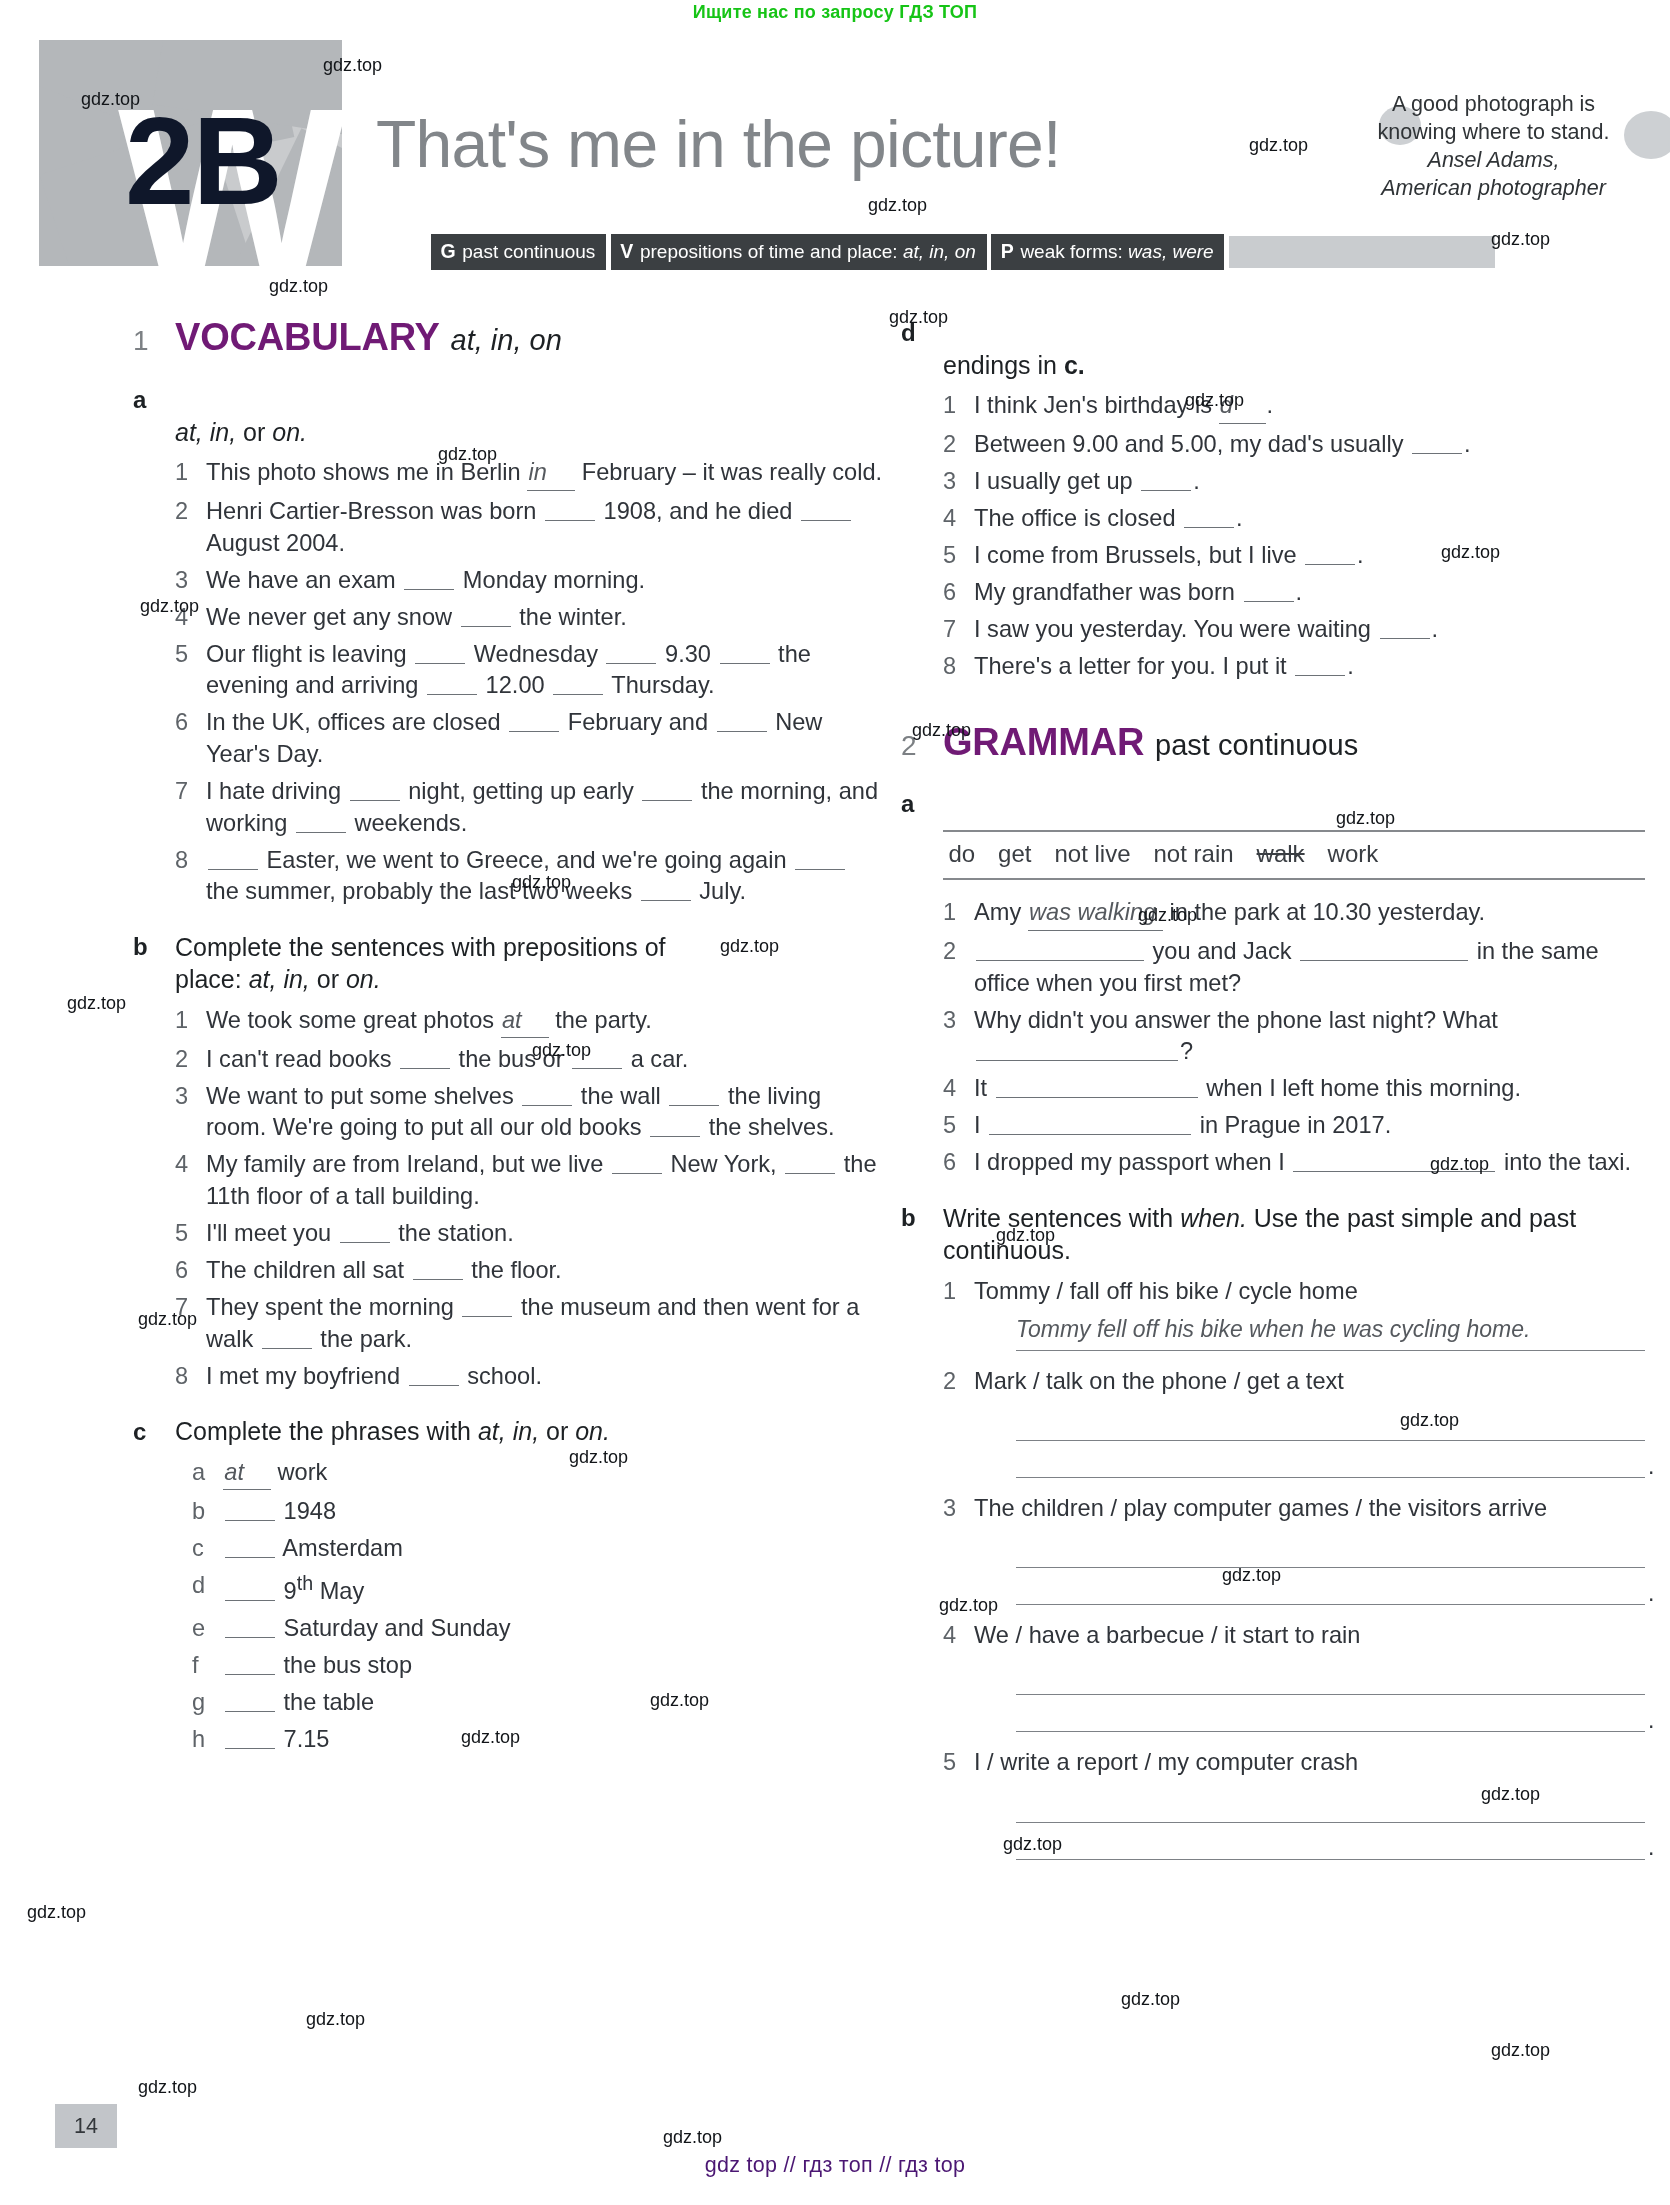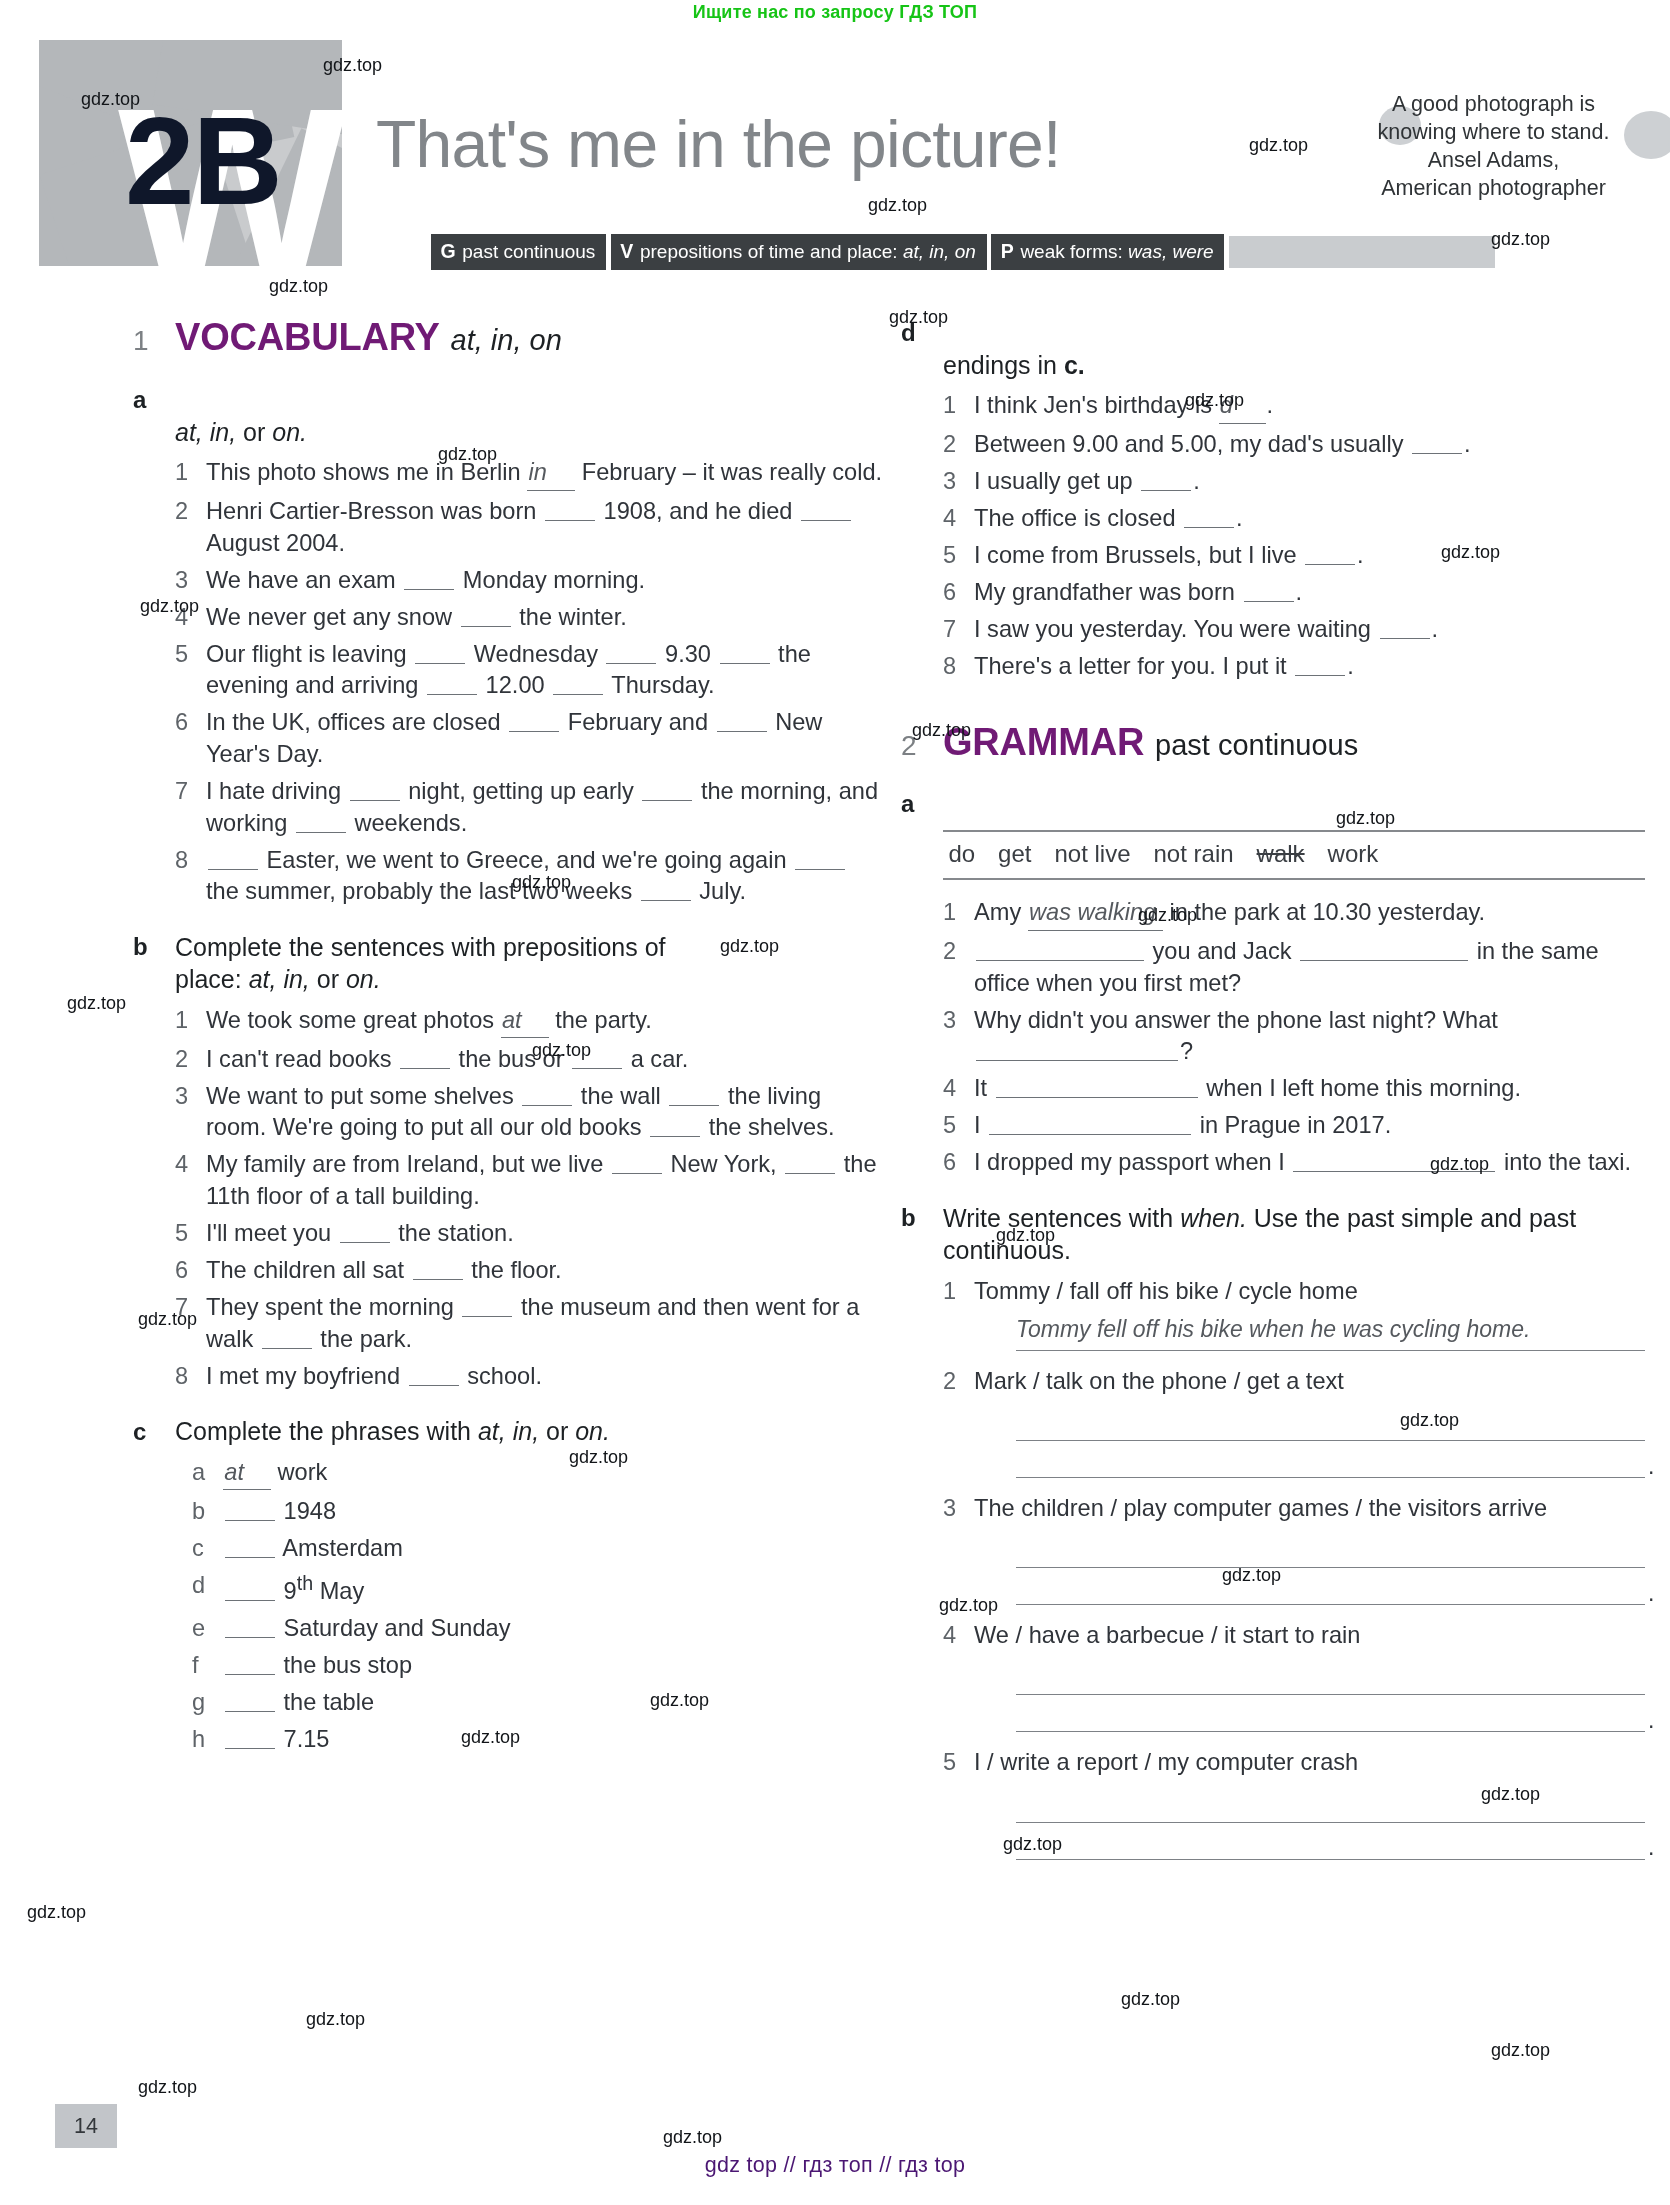--- a/index.html
+++ b/index.html
@@ -106,20 +106,21 @@
     position: absolute;
     top: 59px;
     left: 1313px;
     width: 283px;
     text-align: center;
     font-size: 21.5px;
     line-height: 1.30;
     color: #2f3336;
   }
   .quote-block .attrib {
+    font-style: italic;
     display: block;
   }
   .quote-bubble {
     position: absolute;
     border-radius: 50%;
     background: #cdd0d3;
   }
   .bubble-1 { top: 74px; left: 1340px; width: 42px; height: 39px; }
   .bubble-2 { top: 79px; left: 1585px; width: 54px; height: 48px; }
   .bubble-3 { top: 98px; left: 1629px; width: 35px; height: 30px; }

